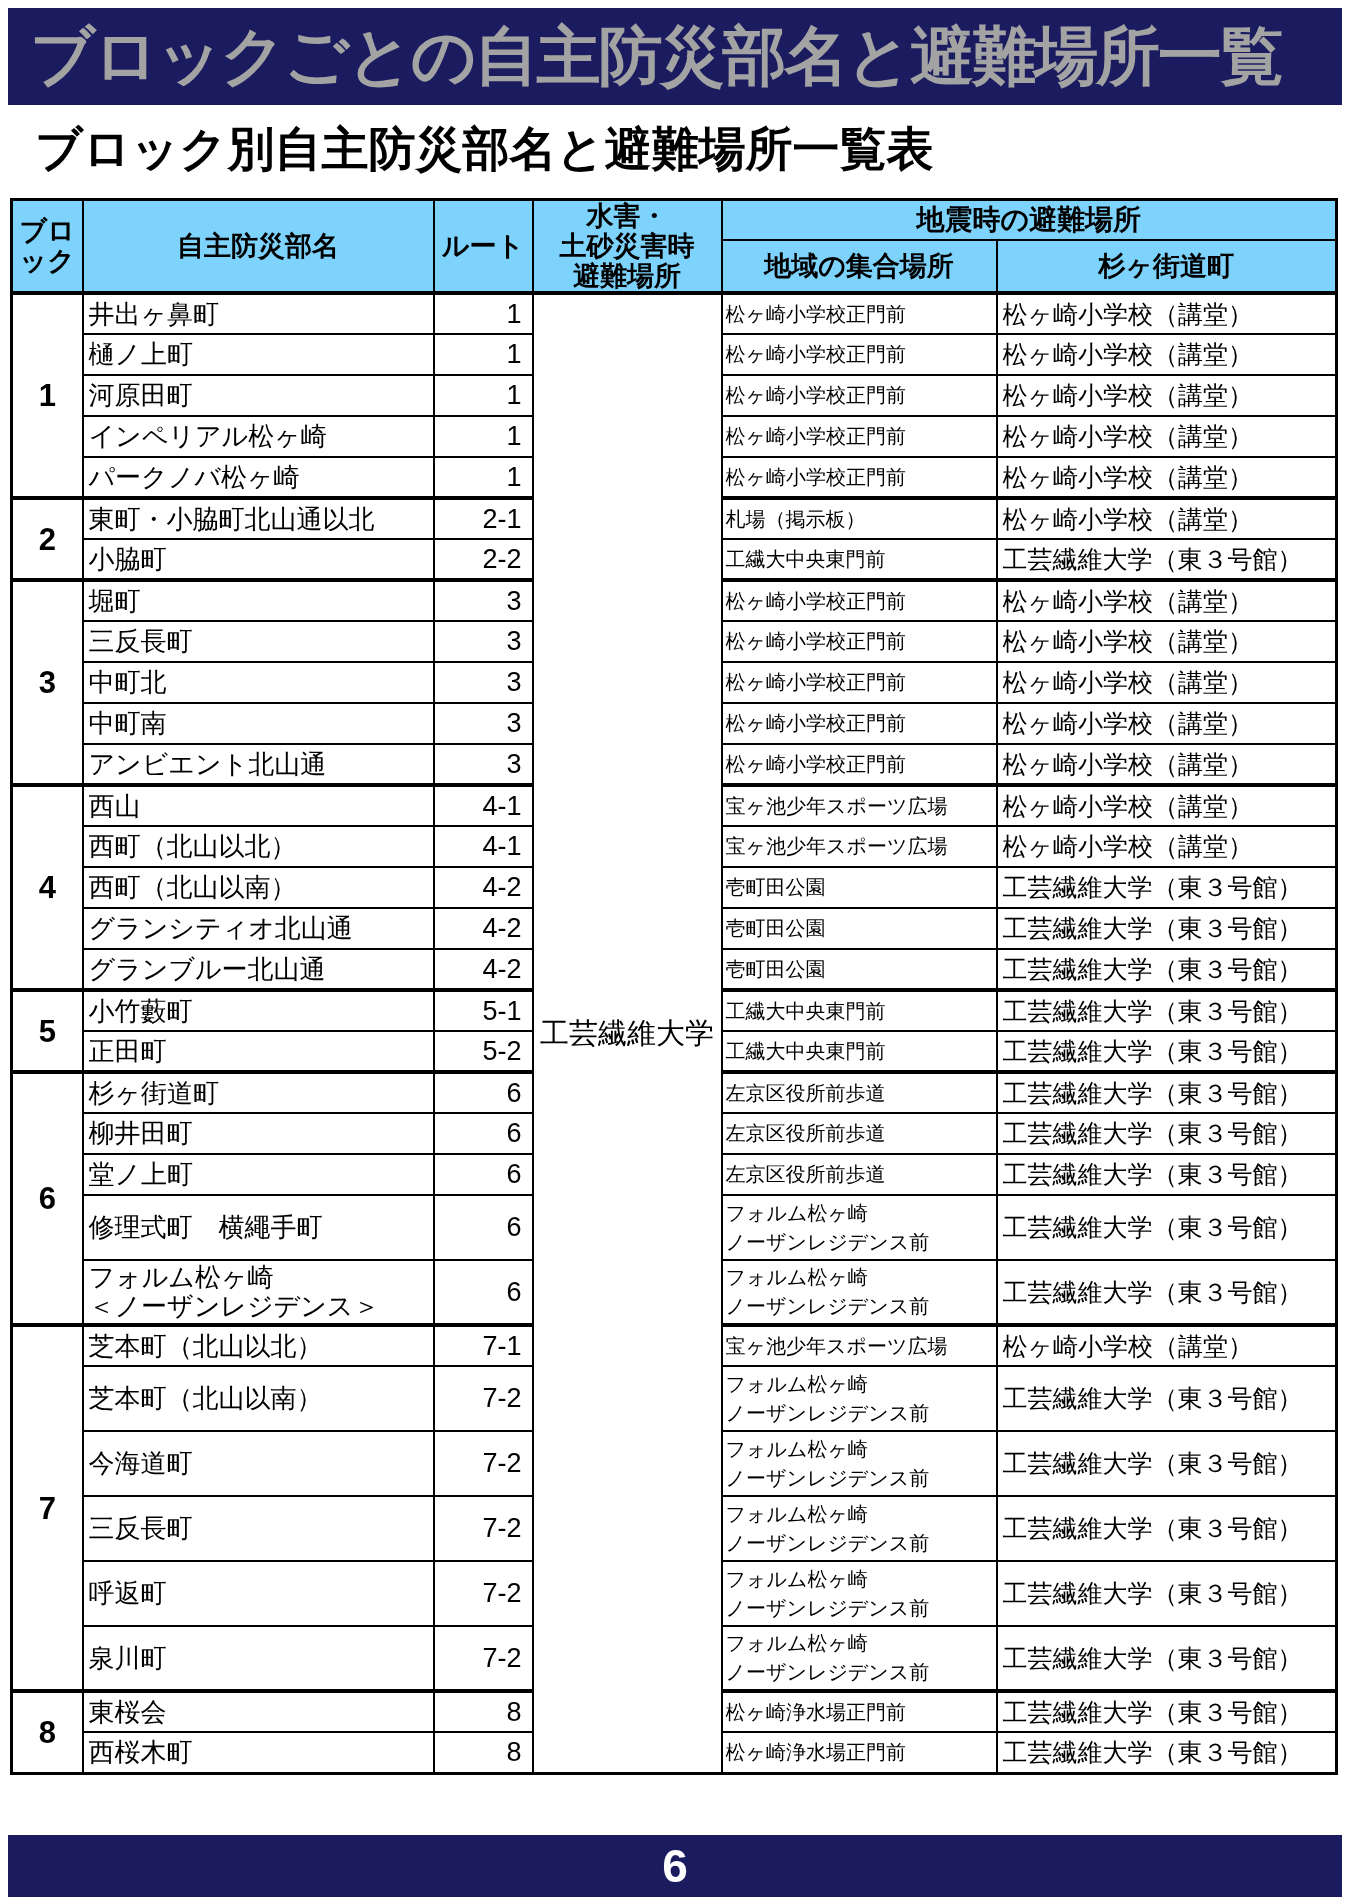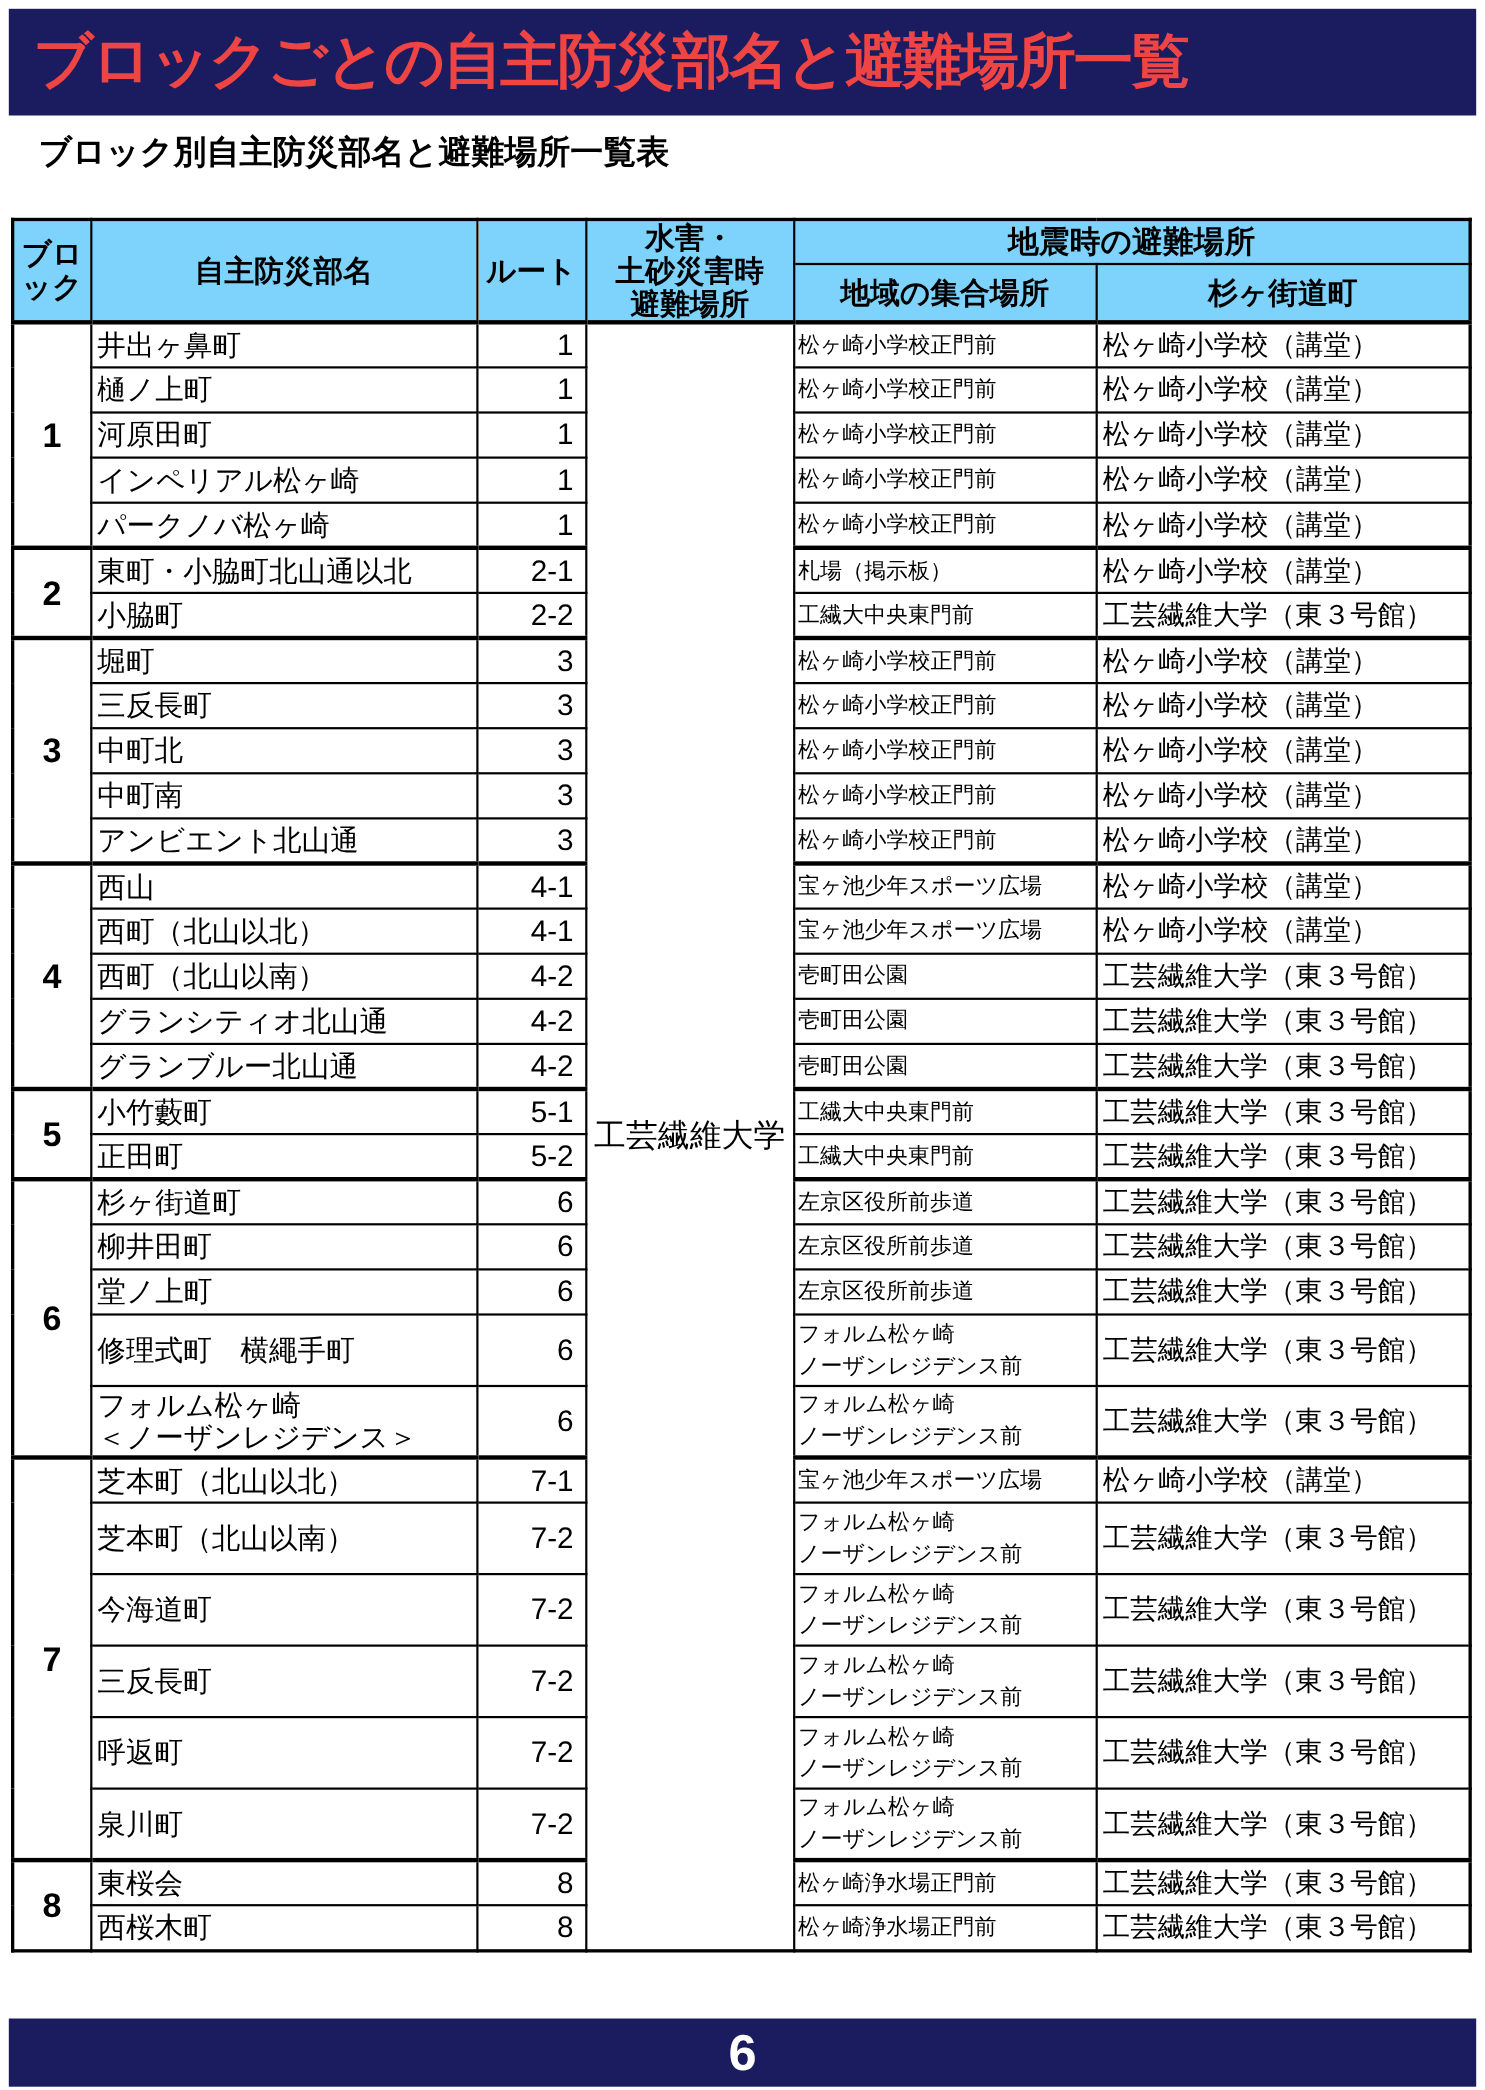--- a/index.html
+++ b/index.html
@@ -7,26 +7,26 @@
     width:1350px; height:1900px; position:relative; background:#ffffff;
     font-family:"Liberation Sans","DejaVu Sans",sans-serif; color:#000;
     overflow:hidden;
   }
   .title-bar {
     position:absolute; top:8px; left:8px; right:8px; height:97px;
     background:#1B1B60; display:flex; align-items:center;
     padding-left:22px; box-sizing:border-box;
   }
   .title-bar h1 {
-    margin:0; color:#ef4444; font-size:54px; font-weight:bold;
+    margin:0; color:#a3a3a3; font-size:64px; font-weight:bold;
     letter-spacing:-2px; white-space:nowrap;
   }
   .subtitle {
     position:absolute; top:118px; left:35px; margin:0;
-    font-size:30px; font-weight:bold; white-space:nowrap;
+    font-size:47px; font-weight:bold; white-space:nowrap;
   }
   table.evac {
     position:absolute; top:198px; left:10px;
     border-collapse:collapse; table-layout:fixed; width:1325px;
     border:3px solid #000;
   }
   table.evac th, table.evac td {
     border:2px solid #000; box-sizing:border-box; overflow:hidden;
   }
   thead th {

